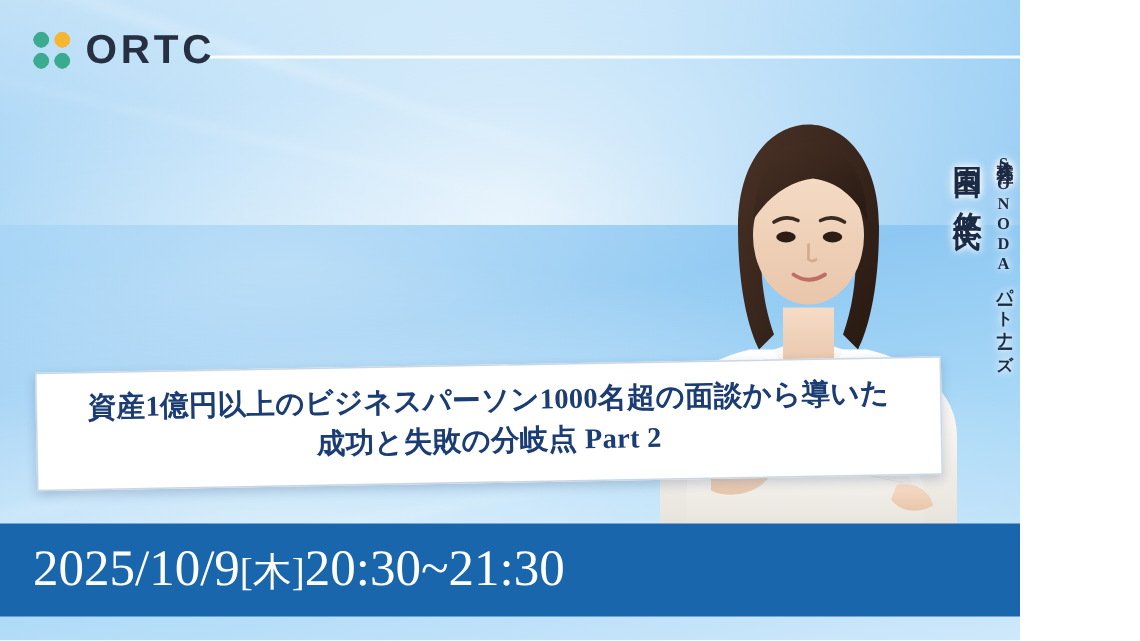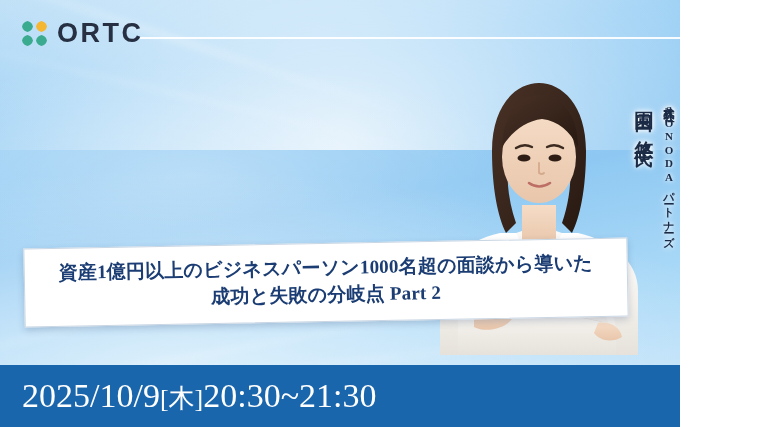--- a/index.html
+++ b/index.html
@@ -155,21 +155,21 @@
     font-weight: 700;
     white-space: nowrap;
     text-shadow: 0 0 4px rgba(255,255,255,.95), 0 0 8px rgba(255,255,255,.8);
   }
   .credit-name    { font-size: 19px; letter-spacing: 3px; }
   .credit-company { font-size: 11px; letter-spacing: 1.4px; padding-top: 2px; }
 
   
   .footer {
     position: absolute;
-    left: 0; bottom: 0;
+    left: 0; bottom: 16px;
     width: 760px; height: 62px;
     background: #1a66ad;
     display: flex;
     align-items: center;
     z-index: 9;
   }
   .footer-date {
     color: #ffffff;
     font-size: 34px;
     font-weight: 400;

